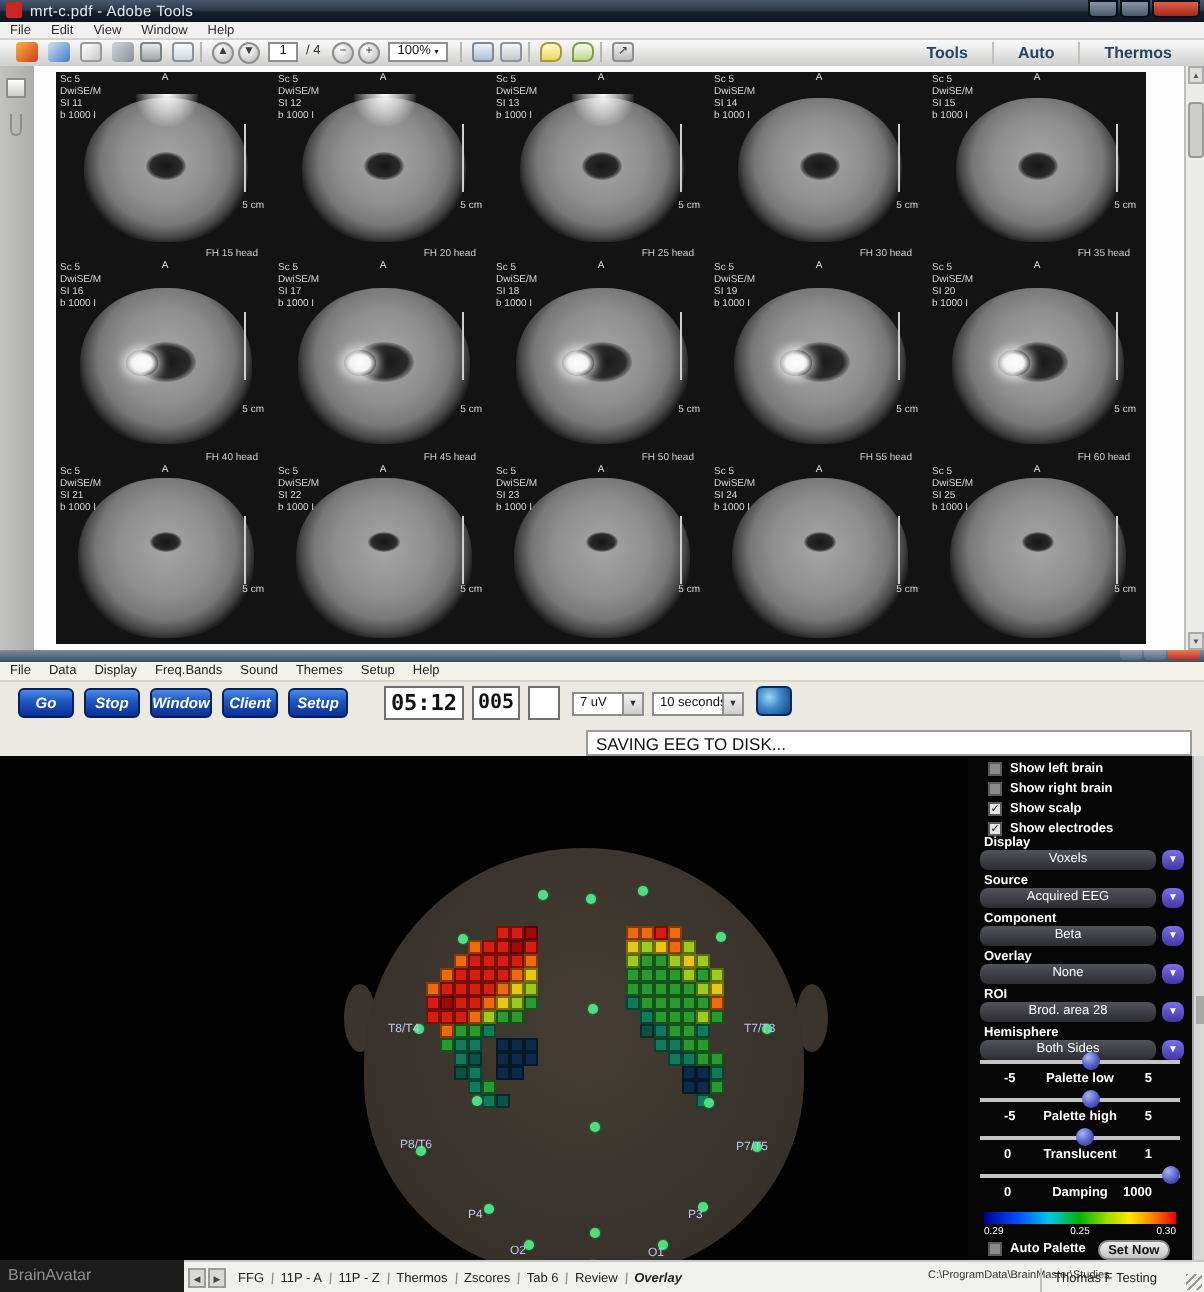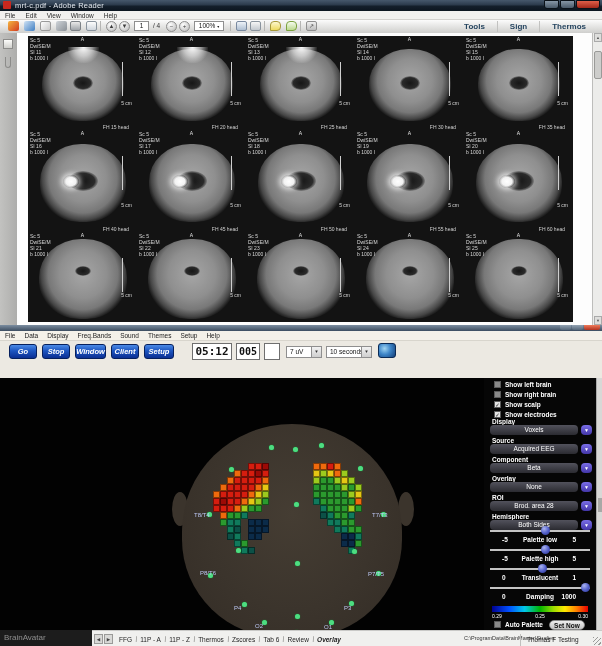--- a/index.html
+++ b/index.html
@@ -158,21 +158,21 @@
     background:repeating-linear-gradient(135deg,#9a9a98 0 1px,transparent 1px 3px);}
 </style>
 </head>
 <body>
 
 <div class="screen">
 
   <div class="pdf-window">
     <div class="pdf-titlebar">
       <div class="pdf-app-icon"></div>
-      <span class="pdf-title">mrt-c.pdf - Adobe Reader</span>
+      <span class="pdf-title">mrt-c.pdf - Adobe Tools</span>
       <div class="win-controls">
         <div class="win-btn"></div>
         <div class="win-btn"></div>
         <div class="win-btn close"></div>
       </div>
     </div>
     <div class="pdf-menubar" id="pdfMenu">
         <div class="menu-item">File</div>
         <div class="menu-item">Edit</div>
         <div class="menu-item">View</div>
@@ -201,21 +201,21 @@
           <div class="tb-sep" style="left: 264px;"></div>
           <div class="tb-sep" style="left: 300px;"></div>
         </div>
       <div class="tb-box" style="left:134px;width:15px;">1</div>
       <div class="tb-label" style="left:153px;">/ 4</div>
       <div class="tb-box" style="left:194px;width:30px;">
         <span>100%</span> <span style="font-size:4px;">▾</span>
       </div>
       <div class="tb-right" id="pdfActions">
           <div class="tb-action" style="border-left: none;">Tools</div>
-          <div class="tb-action">Sign</div>
+          <div class="tb-action">Auto</div>
           <div class="tb-action">Thermos</div>
         </div>
     </div>
     <div class="pdf-content">
       <div class="pdf-sidebar">
         <div class="sb-ic1"></div>
         <div class="sb-ic2"></div>
       </div>
       <div class="pdf-page">
         <div class="scan" id="scanGrid">
@@ -466,20 +466,21 @@
         <span>7 uV</span>
         <span class="dd">▼</span>
       </div>
       <div class="eeg-select" style="left:326px;width:46px;">
         <span>10 seconds</span>
         <span class="dd">▼</span>
       </div>
       <div class="save-cam" style="left:378px;"></div>
     </div>
     <div class="eeg-statusrow">
+      <div class="status-box" style="left:293px;width:303px;">SAVING EEG TO DISK...</div>
     </div>
 
     <div class="eeg-main">
       <div class="ear" style="left:172px;"></div>
       <div class="ear" style="left:398px;"></div>
       <div class="head"></div>
       <div id="vizLayer">
           <div class="voxel" style="left: 248px; top: 85px; background: rgb(214, 29, 15);"></div>
           <div class="voxel" style="left: 255px; top: 85px; background: rgb(214, 29, 15);"></div>
           <div class="voxel" style="left: 262px; top: 85px; background: rgb(156, 10, 6);"></div>

